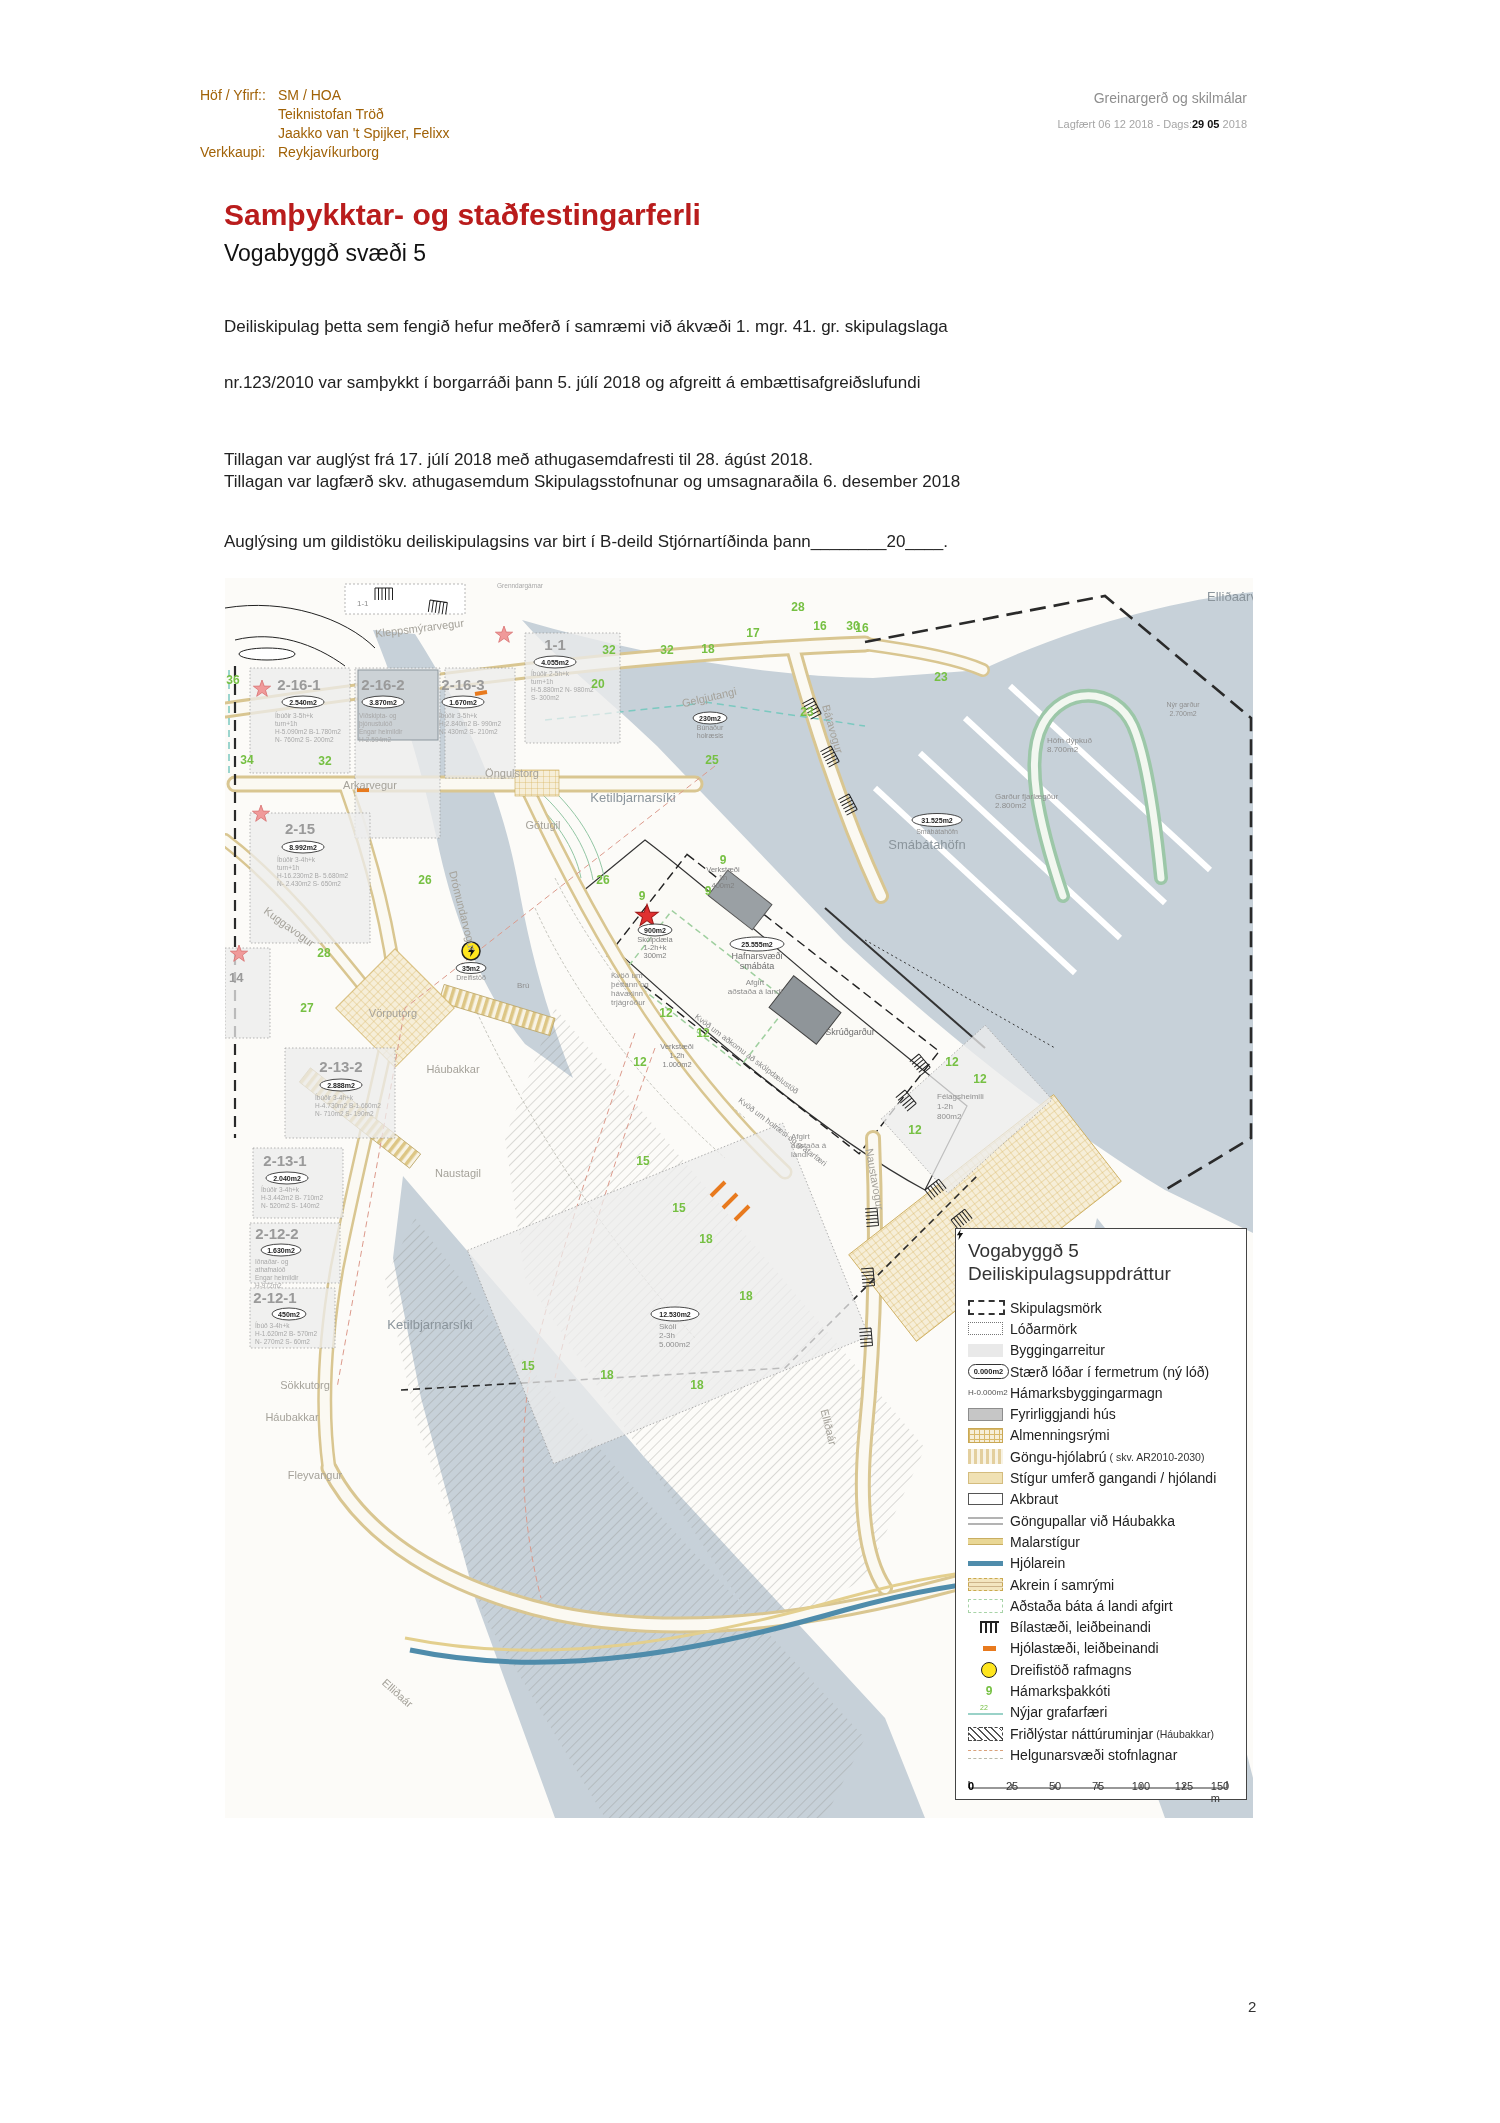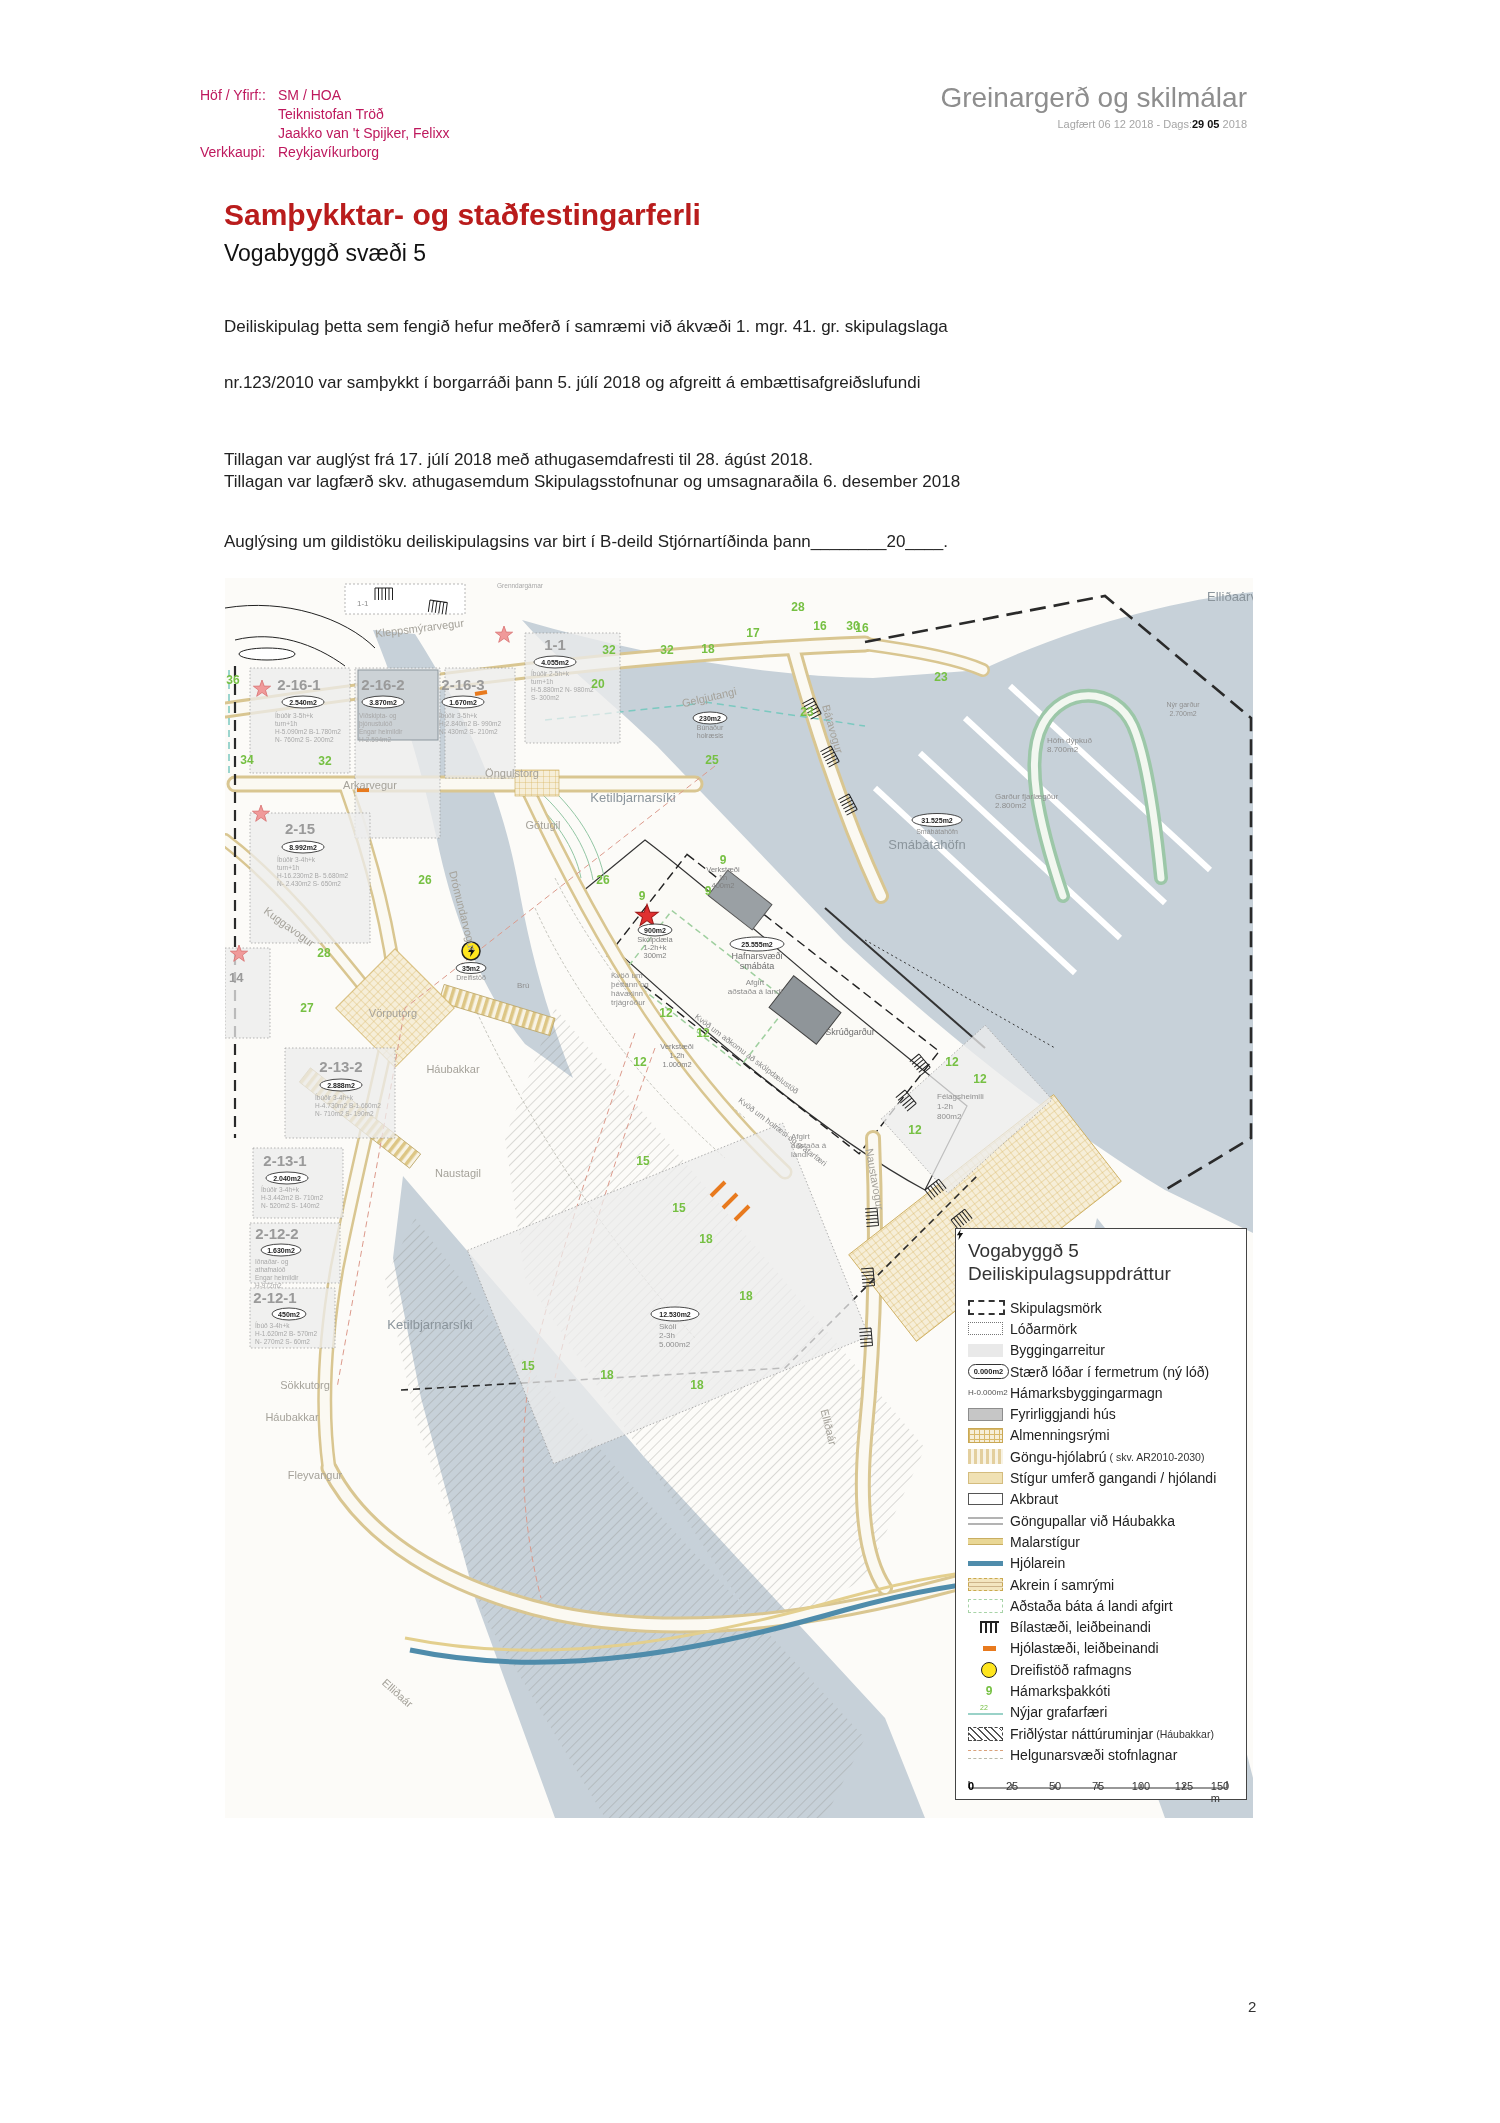--- a/index.html
+++ b/index.html
@@ -1,26 +1,26 @@
 <!DOCTYPE html>
 <html><head>
 <meta charset="utf-8">
 <style>
   html,body{margin:0;padding:0;}
   body{
     width:1500px;height:2123px;position:relative;background:#fff;
     font-family:"Liberation Sans", sans-serif;color:#1a1a1a;
   }
   
-  .hdr-left{position:absolute;left:200px;top:86px;font-size:14px;color:#be185d;line-height:19px;}
+  .hdr-left{position:absolute;left:200px;top:86px;font-size:14px;color:#a16207;line-height:19px;}
   .hdr-left .row{display:flex;}
   .hdr-left .lbl{width:78px;}
   .hdr-right{position:absolute;right:253px;top:86px;text-align:right;color:#8e8e8e;}
   .hdr-title{font-size:29px;line-height:31px;}
-  .hdr-sub{font-size:28px;line-height:24px;}
+  .hdr-sub{font-size:14px;line-height:24px;}
   .hdr-date{font-size:11px;color:#a5a5a5;margin-top:8px;}
   .hdr-date b{color:#111;}
   
   .doc-title{position:absolute;left:224px;top:198px;font-size:30px;font-weight:bold;color:#b91c1c;}
   .doc-sub{position:absolute;left:224px;top:240px;font-size:23px;color:#111;}
   .para{position:absolute;left:224px;font-size:17px;line-height:22px;color:#222;width:1060px;}
   #p1{top:316px;} #p2{top:372px;} #p3{top:449px;} #p4{top:531px;}
   
   .map{position:absolute;left:225px;top:578px;width:1028px;height:1240px;overflow:hidden;background:#fcfbf8;}
   .map svg{position:absolute;left:0;top:0;}

